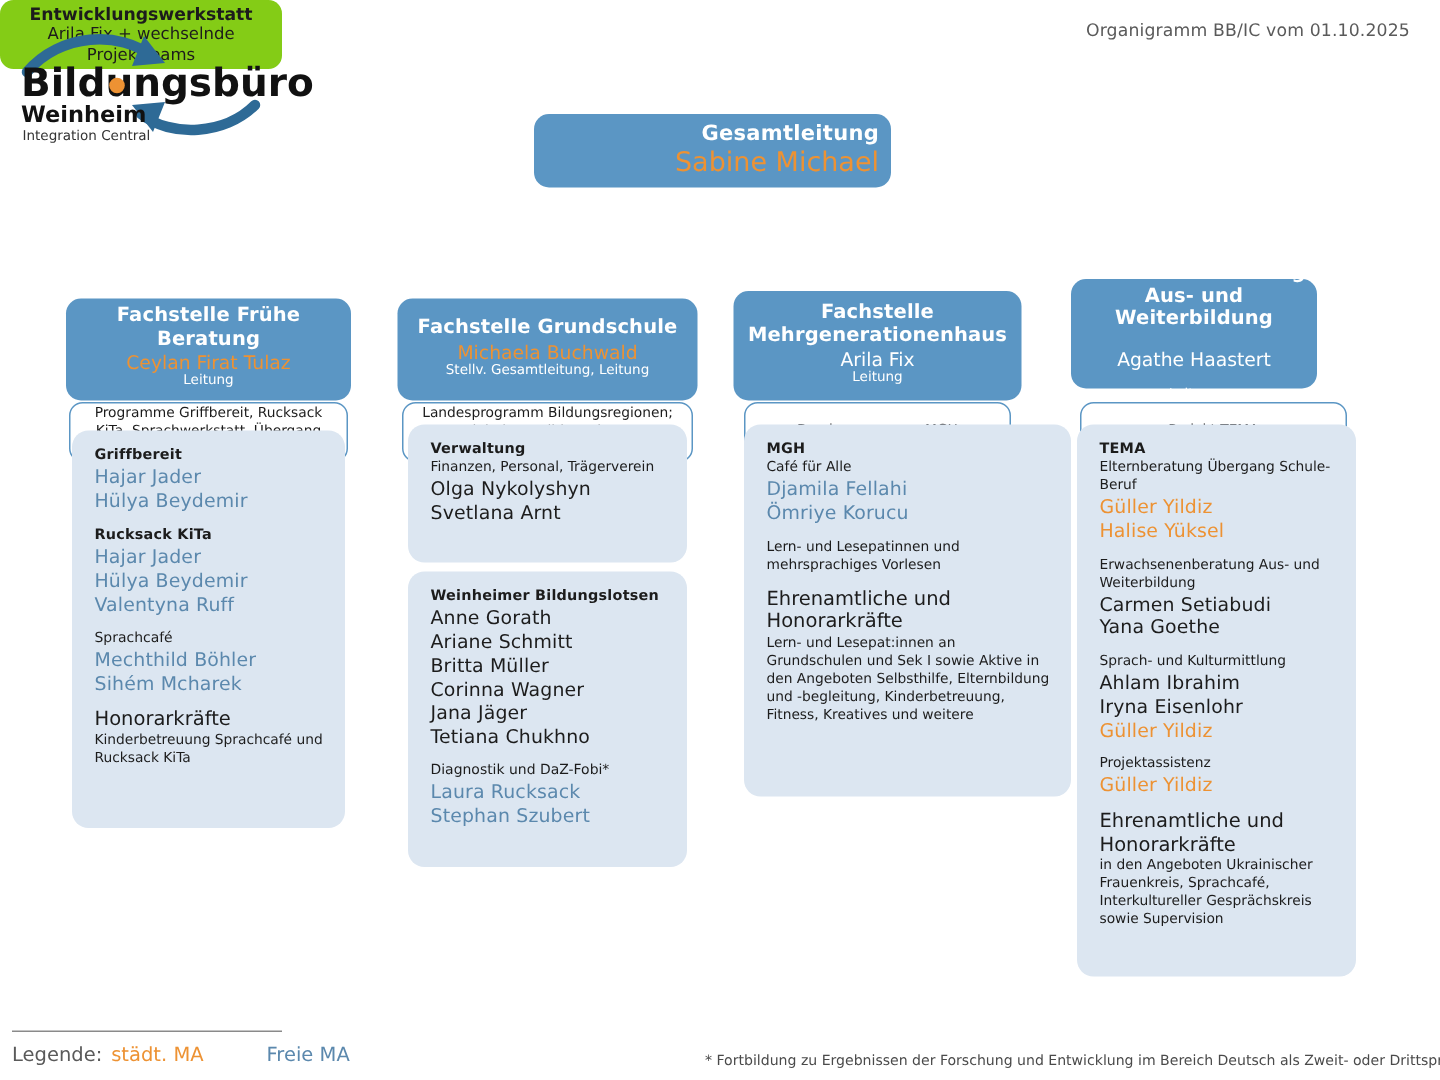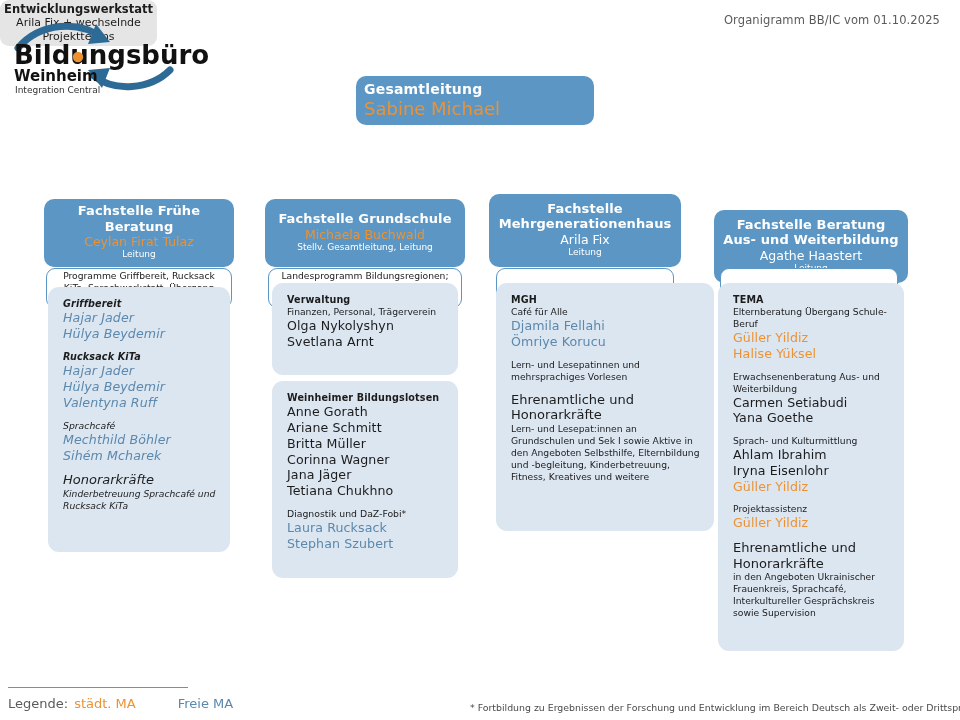--- a/index.html
+++ b/index.html
@@ -48,43 +48,43 @@
     border-radius: 9px;
   }
   .round-head {
     border-radius: 10px;
     background: #5b96c4;
     color: #fff;
     text-align: center;
     display: flex;
     flex-direction: column;
     justify-content: center;
-    align-items: flex-start;
+    align-items: flex-end;
     padding: 4px 8px;
   }
   .round-head .t-main {
     font-weight: bold;
     font-size: 13.5px;
     line-height: 1.18;
     letter-spacing: .2px;
   }
   .round-head .t-name {
     font-size: 18px;
     line-height: 1.2;
     margin-top: 1px;
   }
 
   #gesamtleitung {
     left: 356px; top: 76px; width: 238px; height: 49px;
   }
   #gesamtleitung .t-main { font-size: 14px; }
 
   #entwicklungswerkstatt {
-    left: 602px; top: 88px; width: 157px; height: 46px;
-    background: #e5e5e5;
+    left: 602px; top: 88px; width: 188px; height: 46px;
+    background: #84cc16;
     border-radius: 9px;
     text-align: center;
     color: #1c1c1c;
     display: flex; flex-direction: column;
     justify-content: center; align-items: center;
     padding: 3px 6px;
   }
   #entwicklungswerkstatt .ew-title {
     font-weight: bold; font-size: 11.5px; line-height: 1.25;
   }
@@ -203,21 +203,21 @@
 
 <div id="columns-root">
     <div class="col-head">
       <div class="hd" style="position: absolute; left: 44px; top: 153px; width: 190px; height: 68px;">
         <div class="t-main">Fachstelle Frühe Beratung</div>
         <div class="t-name txt-orange">Ceylan Firat Tulaz</div>
         <div class="t-role">Leitung</div>
       </div>
       <div class="subbox" style="position: absolute; left: 46px; top: 222px; width: 186px; height: 40px;">Programme Griffbereit, Rucksack KiTa, Sprachwerkstatt, Übergang Kita-Grundschule</div>
     </div>
-    <div class="panel" style="left: 48px; top: 287px; width: 182px; min-height: 265px; font-style: italic;">
+    <div class="panel" style="left: 48px; top: 287px; width: 182px; min-height: 265px;">
       <div class="grp">
         <div class="grp-title-b">Griffbereit</div>
         <div class="nm txt-steel">Hajar Jader</div>
         <div class="nm txt-steel">Hülya Beydemir</div>
       </div>
       <div class="grp">
         <div class="grp-title-b">Rucksack KiTa</div>
         <div class="nm txt-steel">Hajar Jader</div>
         <div class="nm txt-steel">Hülya Beydemir</div>
         <div class="nm txt-steel">Valentyna Ruff</div>
@@ -281,21 +281,21 @@
       </div>
       <div class="grp">
         <div class="note">Lern- und Lesepatinnen und mehrsprachiges Vorlesen</div>
       </div>
       <div class="grp">
         <div class="big-title">Ehrenamtliche und Honorarkräfte</div>
         <div class="note">Lern- und Lesepat:innen an Grundschulen und Sek I sowie Aktive in den Angeboten Selbsthilfe, Elternbildung und -begleitung, Kinderbetreuung, Fitness, Kreatives und weitere</div>
       </div>
     </div>
     <div class="col-head">
-      <div class="hd" style="position: absolute; left: 714px; top: 164px; width: 194px; height: 73px;">
+      <div class="hd" style="position: absolute; left: 714px; top: 140px; width: 164px; height: 73px; gap: 11px;">
         <div class="t-main">Fachstelle Beratung Aus- und Weiterbildung</div>
         <div class="t-name txt-white">Agathe Haastert</div>
         <div class="t-role">Leitung</div>
       </div>
       <div class="subbox" style="position: absolute; left: 720px; top: 222px; width: 178px; height: 38px;">Projekt TEMA</div>
     </div>
     <div class="panel" style="left: 718px; top: 283px; width: 186px; min-height: 368px;">
       <div class="grp">
         <div class="grp-title-b">TEMA</div>
         <div class="note">Elternberatung Übergang Schule-Beruf</div>

